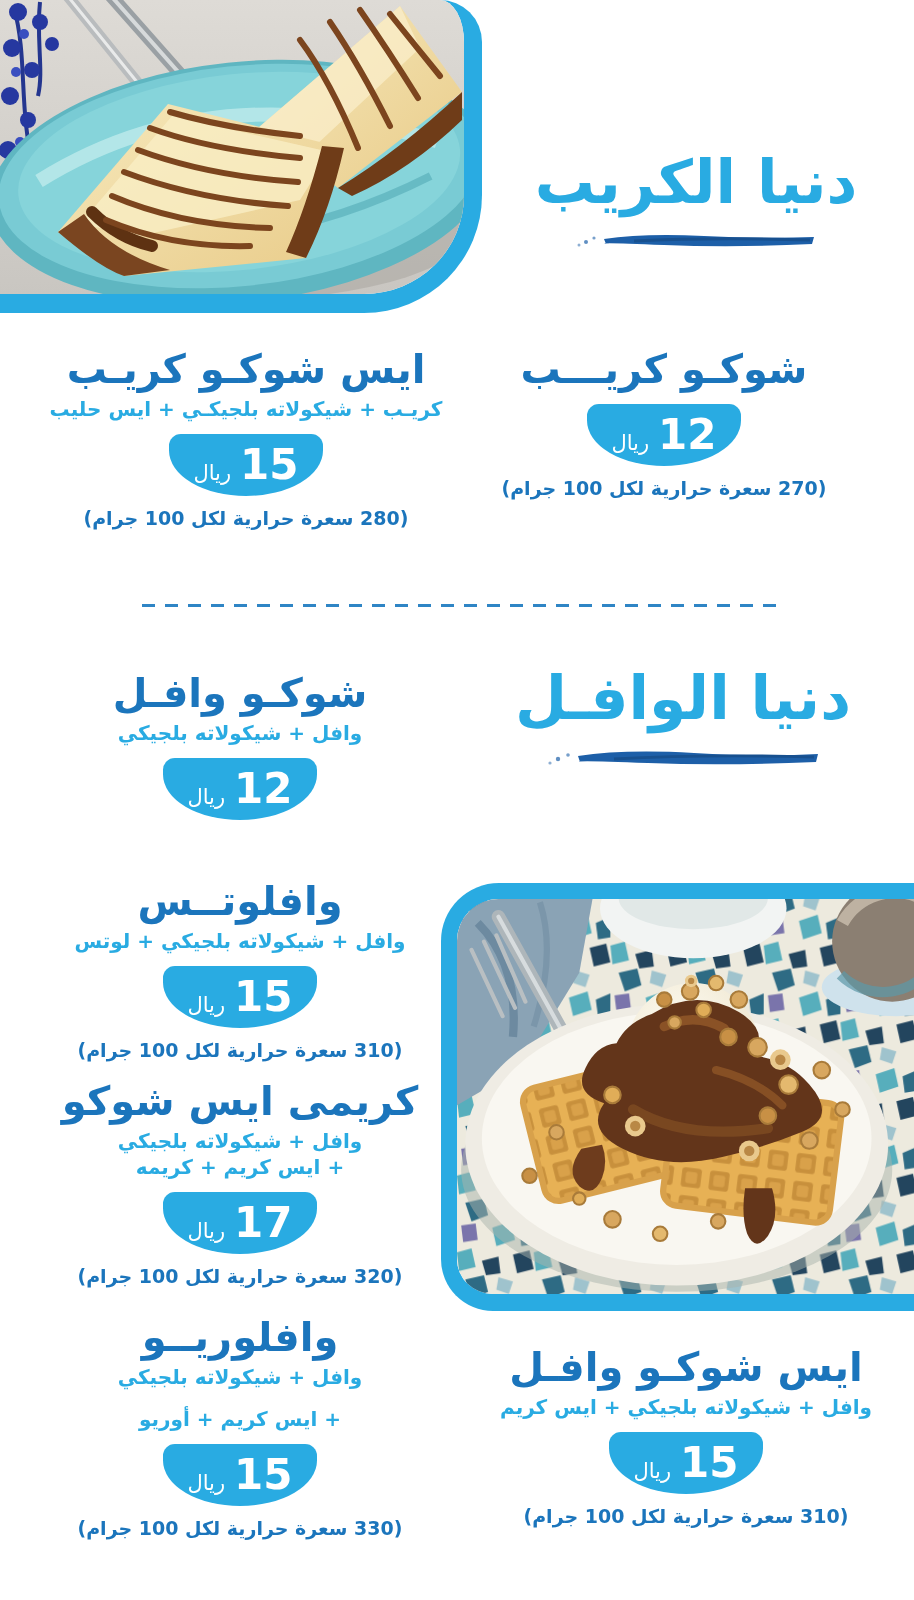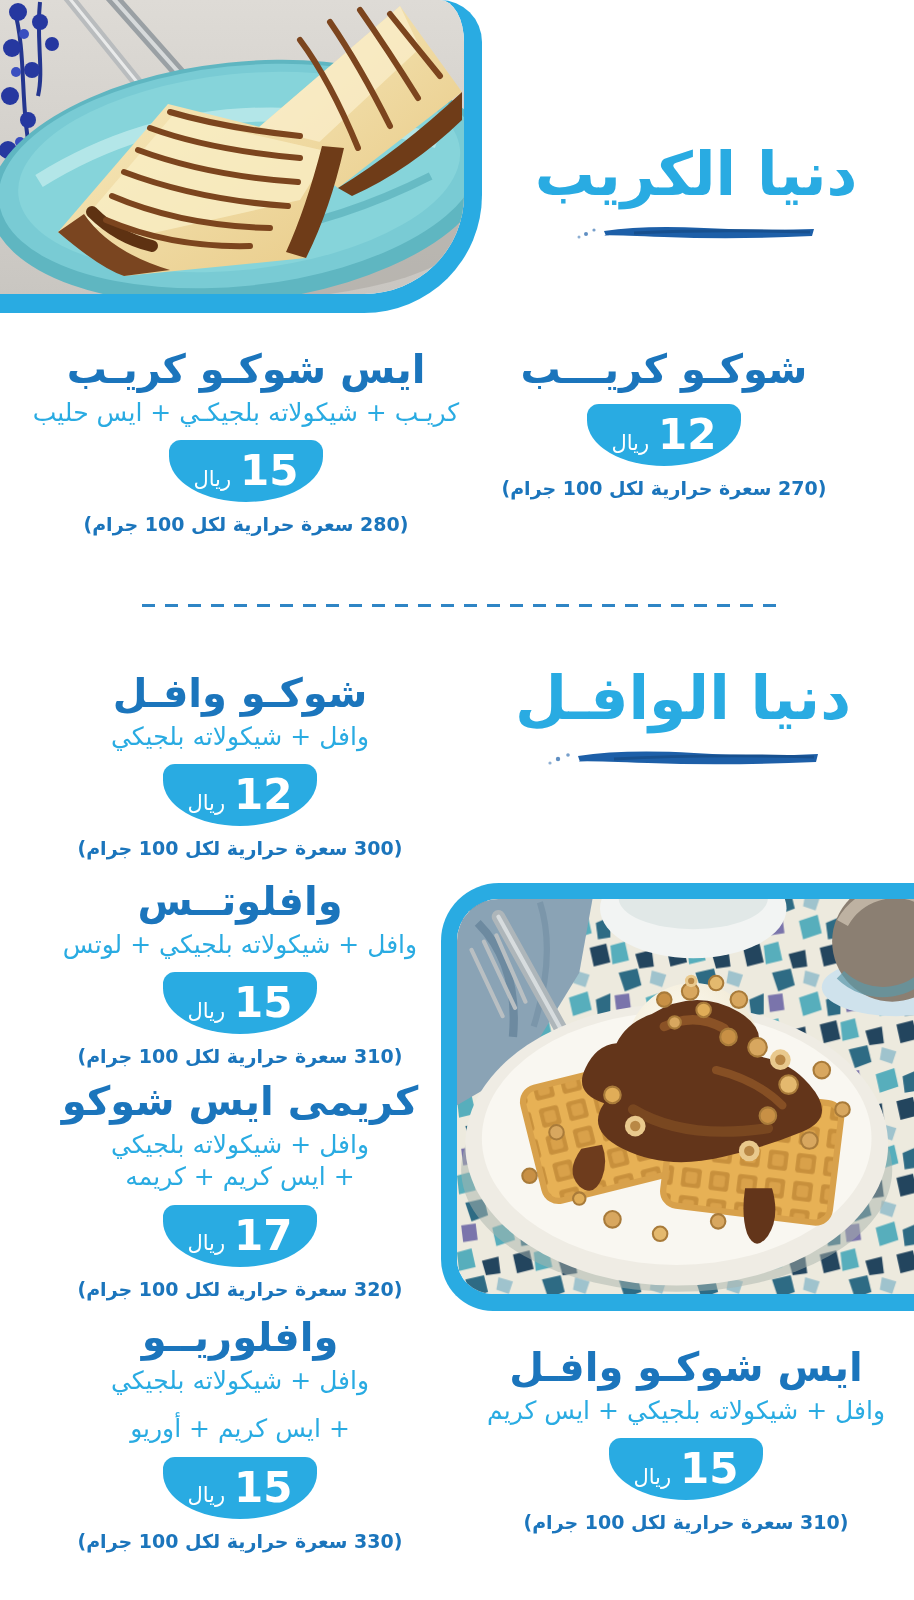--- a/index.html
+++ b/index.html
@@ -41,42 +41,42 @@
     margin:0;font-size:60px;line-height:1.15;font-weight:bold;color:var(--light);
   }
   .brush{display:block;margin:14px auto 0;}
 
   
   .item{position:absolute;text-align:center;}
   .item h2{
     margin:0;font-size:40px;line-height:1.15;font-weight:bold;color:var(--dark);
   }
   .item .desc{
-    margin:5px 0 0;font-size:25px;line-height:1.25;font-weight:normal;color:var(--light);
+    margin:5px 0 0;font-size:20px;line-height:1.25;font-weight:bold;color:var(--light);
   }
   .badge{
     margin:12px auto 0;width:154px;height:62px;
     background:var(--light);color:#ffffff;
     border-radius:12px 12px 78px 78px / 12px 12px 46px 46px;
     display:flex;align-items:center;justify-content:center;gap:9px;
   }
   .badge .num{font-size:42px;font-weight:bold;line-height:1;}
   .badge .cur{font-size:21px;font-weight:normal;margin-top:16px;line-height:1;}
   .cal{margin:11px 0 0;font-size:19px;font-weight:bold;color:var(--dark);}
 
   
   .i1{left:452px;top:346px;width:424px;}
   .i2{left:24px;top:346px;width:444px;}
   .i3{left:28px;top:670px;width:424px;}
   .i4{left:28px;top:878px;width:424px;}
   .i5{left:28px;top:1078px;width:424px;}
   .i6{left:28px;top:1314px;width:424px;}
   .i7{left:466px;top:1344px;width:440px;}
 
-  .sec1{left:498px;top:140px;width:396px;}
+  .sec1{left:498px;top:148px;width:396px;}
   .sec2{left:478px;top:664px;width:410px;}
 
   
   .divider{
     position:absolute;left:142px;top:604px;width:634px;height:3px;
     background:repeating-linear-gradient(90deg,var(--divider) 0 13px,transparent 13px 23px);
   }
 </style>
 </head>
 <body>
@@ -208,21 +208,20 @@
     </svg>
   </header>
 
   <section class="item i3">
     <h2>شوكـو وافـل</h2>
     <p class="desc">وافل + شيكولاته بلجيكي</p>
     <div class="badge">
       <span class="num">12</span>
       <span class="cur">ريال</span>
     </div>
-    <p class="cal">(300 سعرة حرارية لكل 100 جرام)</p>
   </section>
 
   <section class="item i4">
     <h2>وافلوتــس</h2>
     <p class="desc">وافل + شيكولاته بلجيكي + لوتس</p>
     <div class="badge">
       <span class="num">15</span>
       <span class="cur">ريال</span>
     </div>
     <p class="cal">(310 سعرة حرارية لكل 100 جرام)</p>

